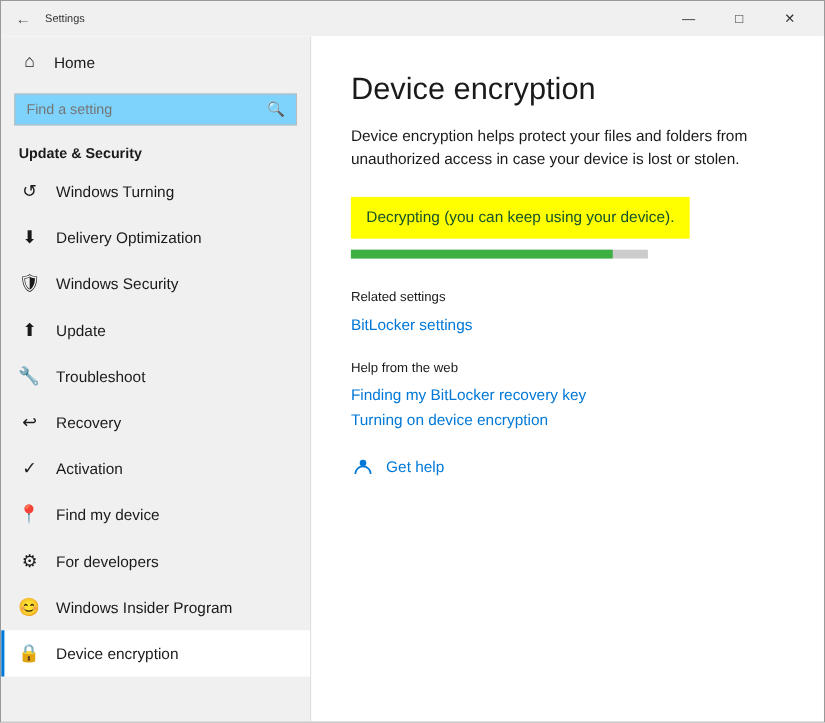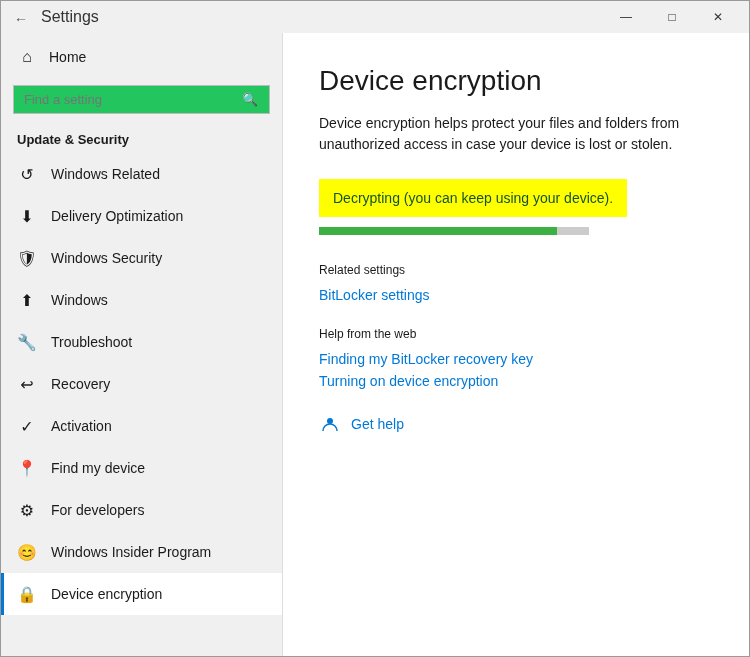--- a/index.html
+++ b/index.html
@@ -38,21 +38,21 @@
       font-size: 14px;
       color: #555;
       cursor: pointer;
       width: 24px;
       height: 24px;
       display: flex;
       align-items: center;
       justify-content: center;
     }
     .titlebar-title {
-      font-size: 16px;
+      font-size: 10px;
       color: #333;
     }
     .titlebar-controls {
       display: flex;
       gap: 0;
     }
     .titlebar-btn {
       width: 46px;
       height: 32px;
       display: flex;
@@ -88,21 +88,21 @@
       padding: 14px 16px;
       cursor: pointer;
       font-size: 15px;
       color: #1a1a1a;
     }
 
     .sidebar-search {
       margin: 4px 12px 8px 12px;
       display: flex;
       align-items: center;
-      background: #22c55e;
+      background: #7dd3fc;
       border: 1px solid #bbb;
       padding: 6px 10px;
       gap: 8px;
     }
     .sidebar-search input {
       border: none;
       outline: none;
       font-size: 13px;
       flex: 1;
       background: transparent;
@@ -257,33 +257,33 @@
         <span class="sidebar-item-label">Home</span>
       </div>
       <div class="sidebar-search">
         <input type="text" placeholder="Find a setting" style="">
         <span class="sidebar-search-icon">🔍</span>
       </div>
       <div class="sidebar-section-title">Update &amp; Security</div>
 
       <div class="sidebar-item">
         <span class="sidebar-item-icon">↺</span>
-        <span class="sidebar-item-label">Windows Related</span>
+        <span class="sidebar-item-label">Windows Turning</span>
       </div>
       <div class="sidebar-item">
         <span class="sidebar-item-icon">⬇</span>
         <span class="sidebar-item-label">Delivery Optimization</span>
       </div>
       <div class="sidebar-item">
         <span class="sidebar-item-icon">🛡</span>
         <span class="sidebar-item-label">Windows Security</span>
       </div>
       <div class="sidebar-item">
         <span class="sidebar-item-icon">⬆</span>
-        <span class="sidebar-item-label">Windows</span>
+        <span class="sidebar-item-label">Update</span>
       </div>
       <div class="sidebar-item">
         <span class="sidebar-item-icon">🔧</span>
         <span class="sidebar-item-label">Troubleshoot</span>
       </div>
       <div class="sidebar-item">
         <span class="sidebar-item-icon">↩</span>
         <span class="sidebar-item-label">Recovery</span>
       </div>
       <div class="sidebar-item">

